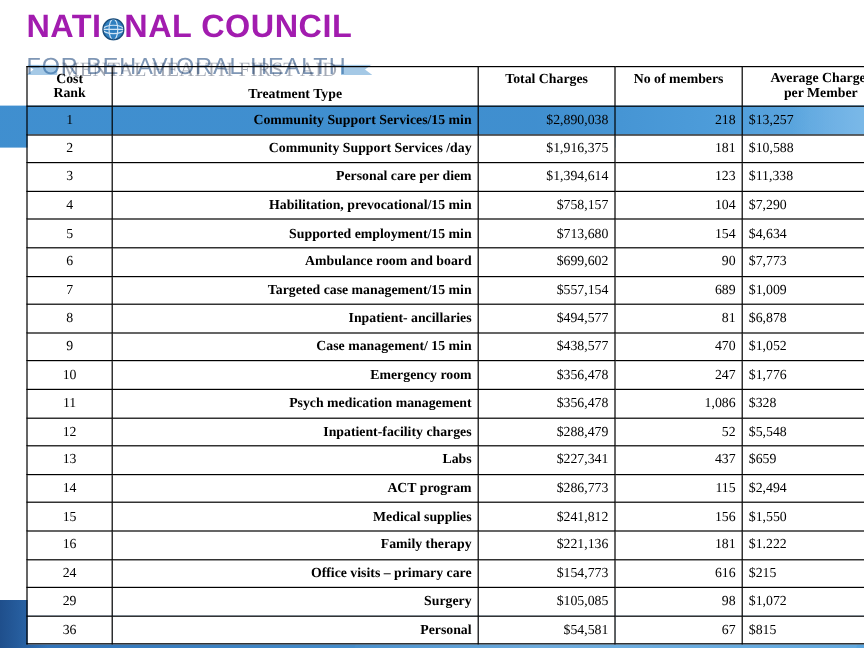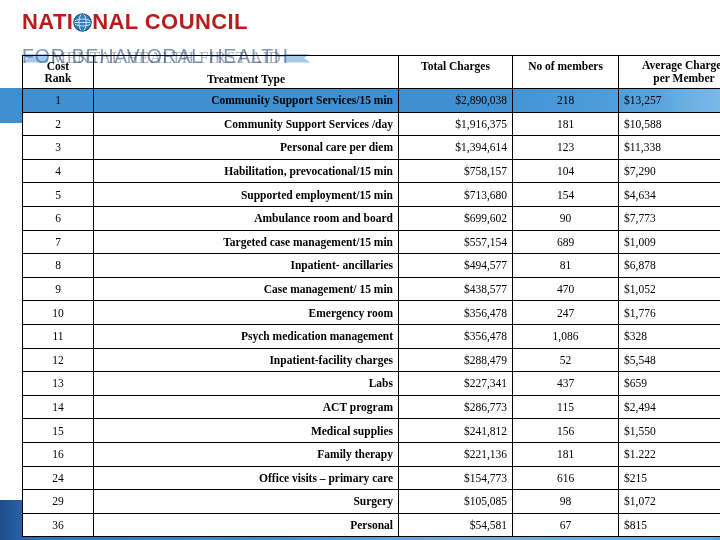--- a/index.html
+++ b/index.html
@@ -28,23 +28,23 @@
   #logo-block {
     position: absolute;
     left: 22px;
     top: 9px;
     width: 250px;
     height: 58px;
   }
   #logo-line1 {
     font-family: "Liberation Sans", sans-serif;
     font-weight: bold;
-    font-size: 22px;
+    font-size: 27px;
     letter-spacing: 0.4px;
-    color: #b91c1c;
+    color: #a21caf;
     line-height: 26px;
     white-space: nowrap;
   }
   #logo-line1 .globe-slot {
     display: inline-block;
     width: 19px;
     height: 19px;
     vertical-align: -3px;
     position: relative;
     margin: 0 0px;
@@ -140,21 +140,21 @@
   #cost-table thead th.th-rank  { vertical-align: middle; }
   #cost-table thead th.th-avg   { line-height: 13px; }
 
   #cost-table tbody td { height: 22.6px; }
   #cost-table tbody tr td { background: #ffffff; }
   #cost-table tbody tr.highlight td { background: transparent; }
 
   .c-rank { width: 60px; text-align: center; }
   .c-type { width: 294px; text-align: right; font-weight: bold; }
   .c-total { width: 103px; text-align: right; }
-  .c-members { width: 95px; text-align: center; }
+  .c-members { width: 95px; text-align: right; }
   .c-avg { width: 120px; text-align: left; }
 
   
   #footer-bar {
     position: absolute;
     left: 0;
     bottom: 0;
     width: 720px;
     height: 40px;
     background: linear-gradient(100deg,

